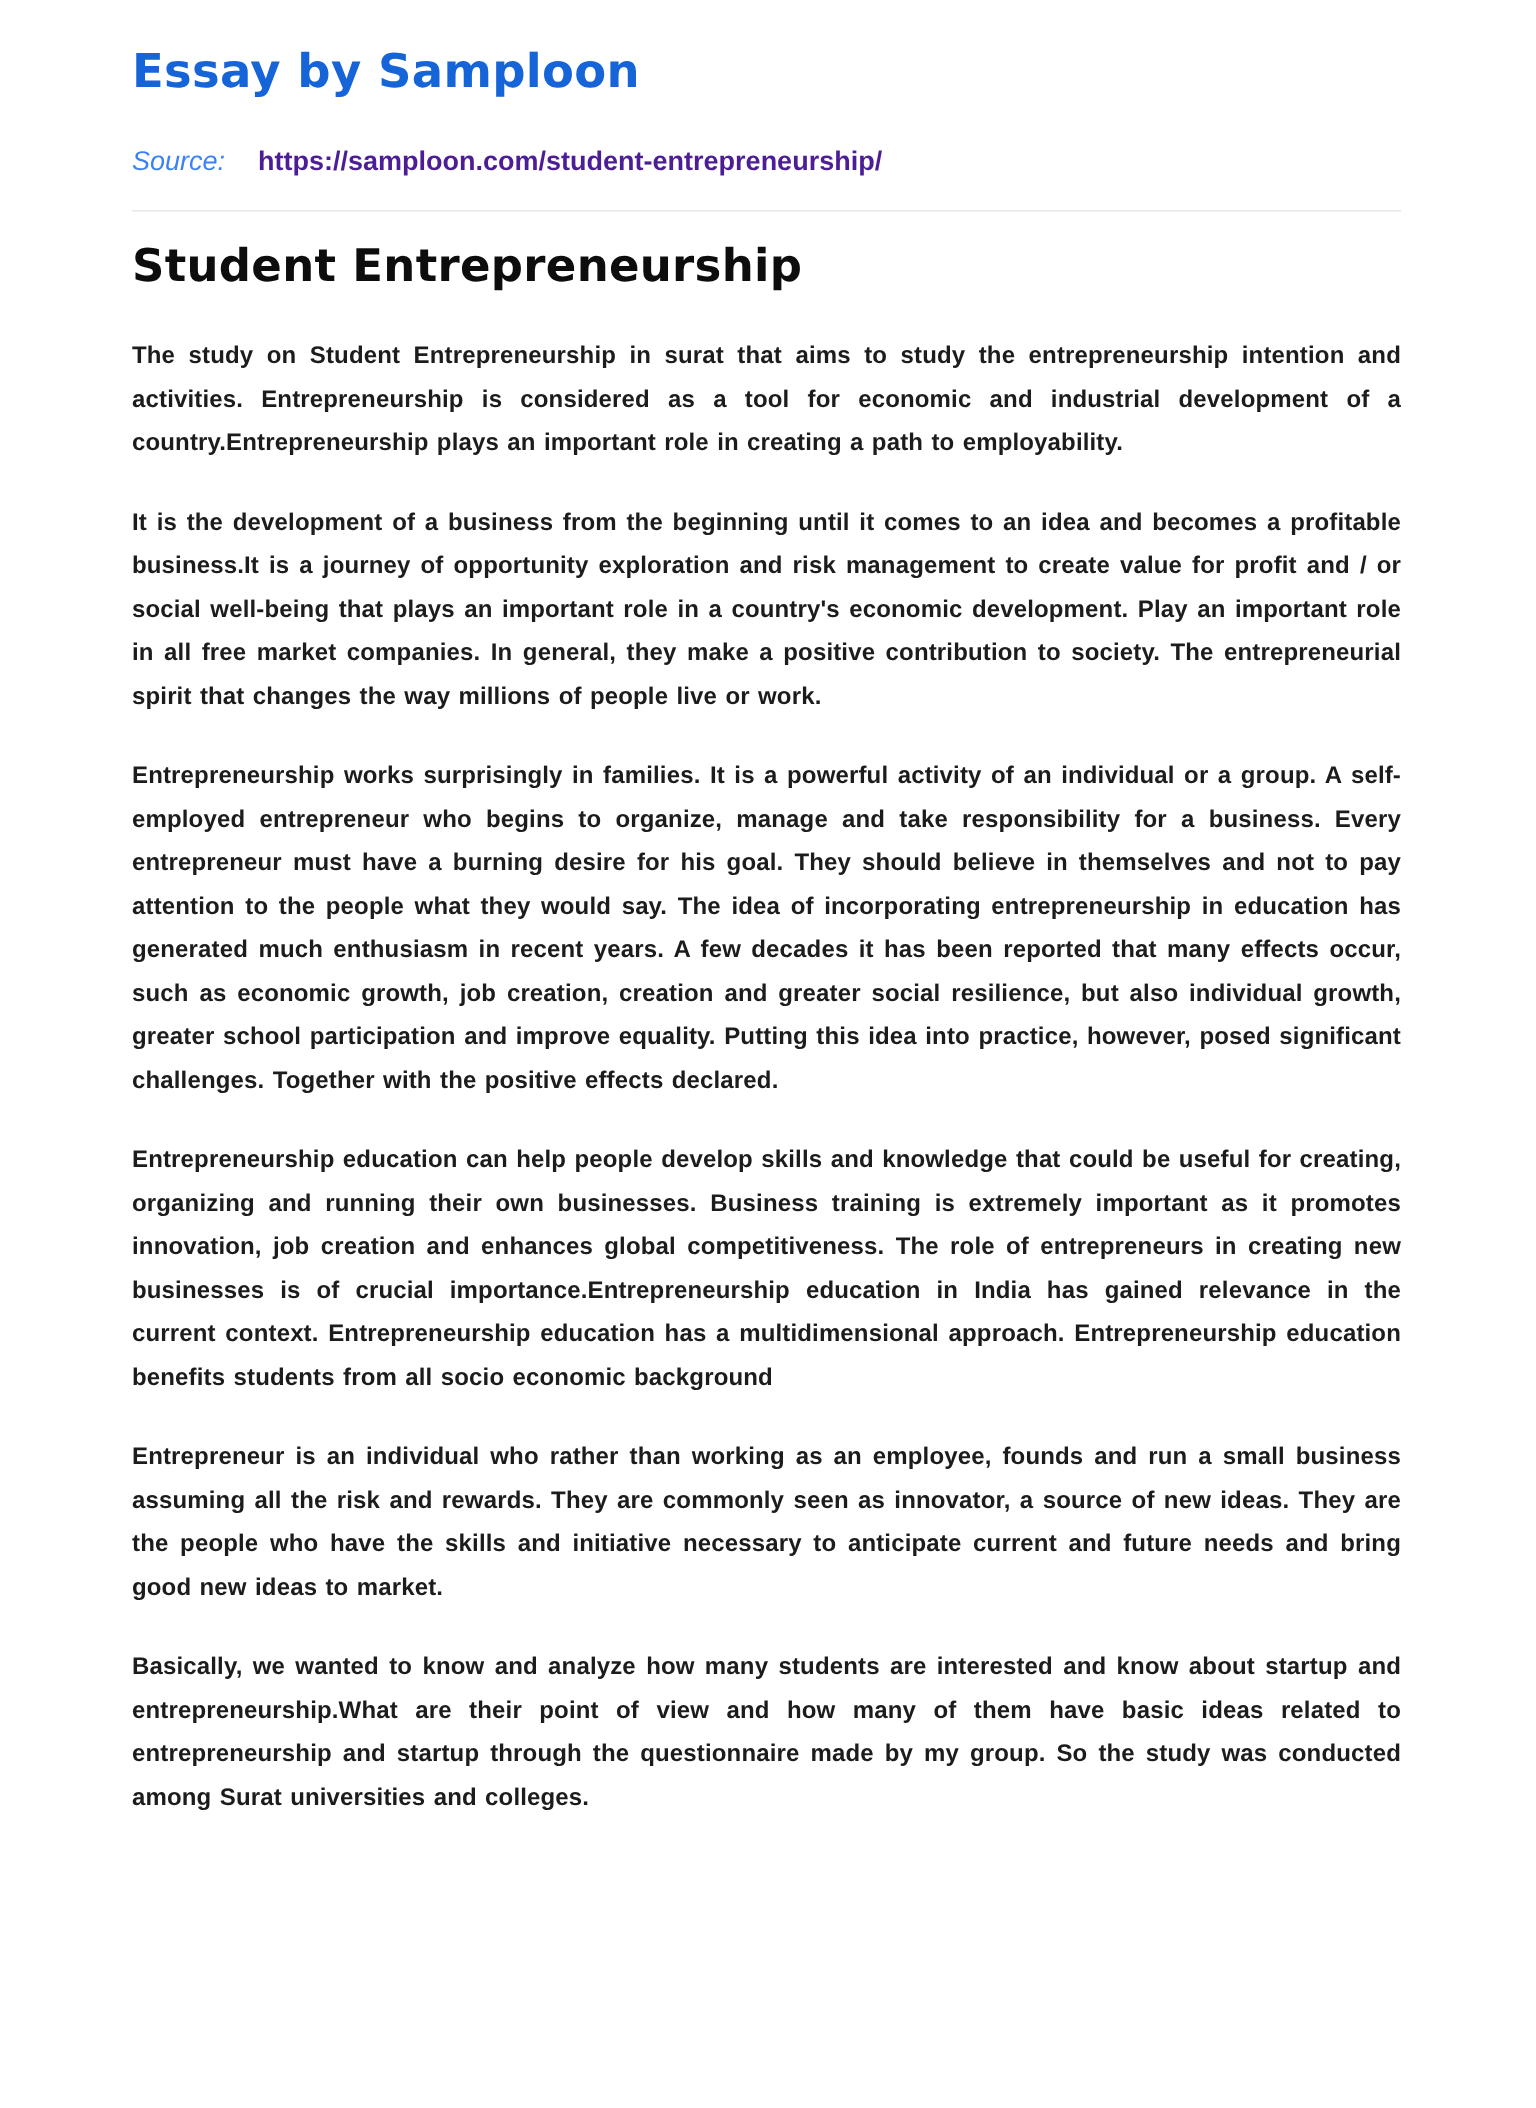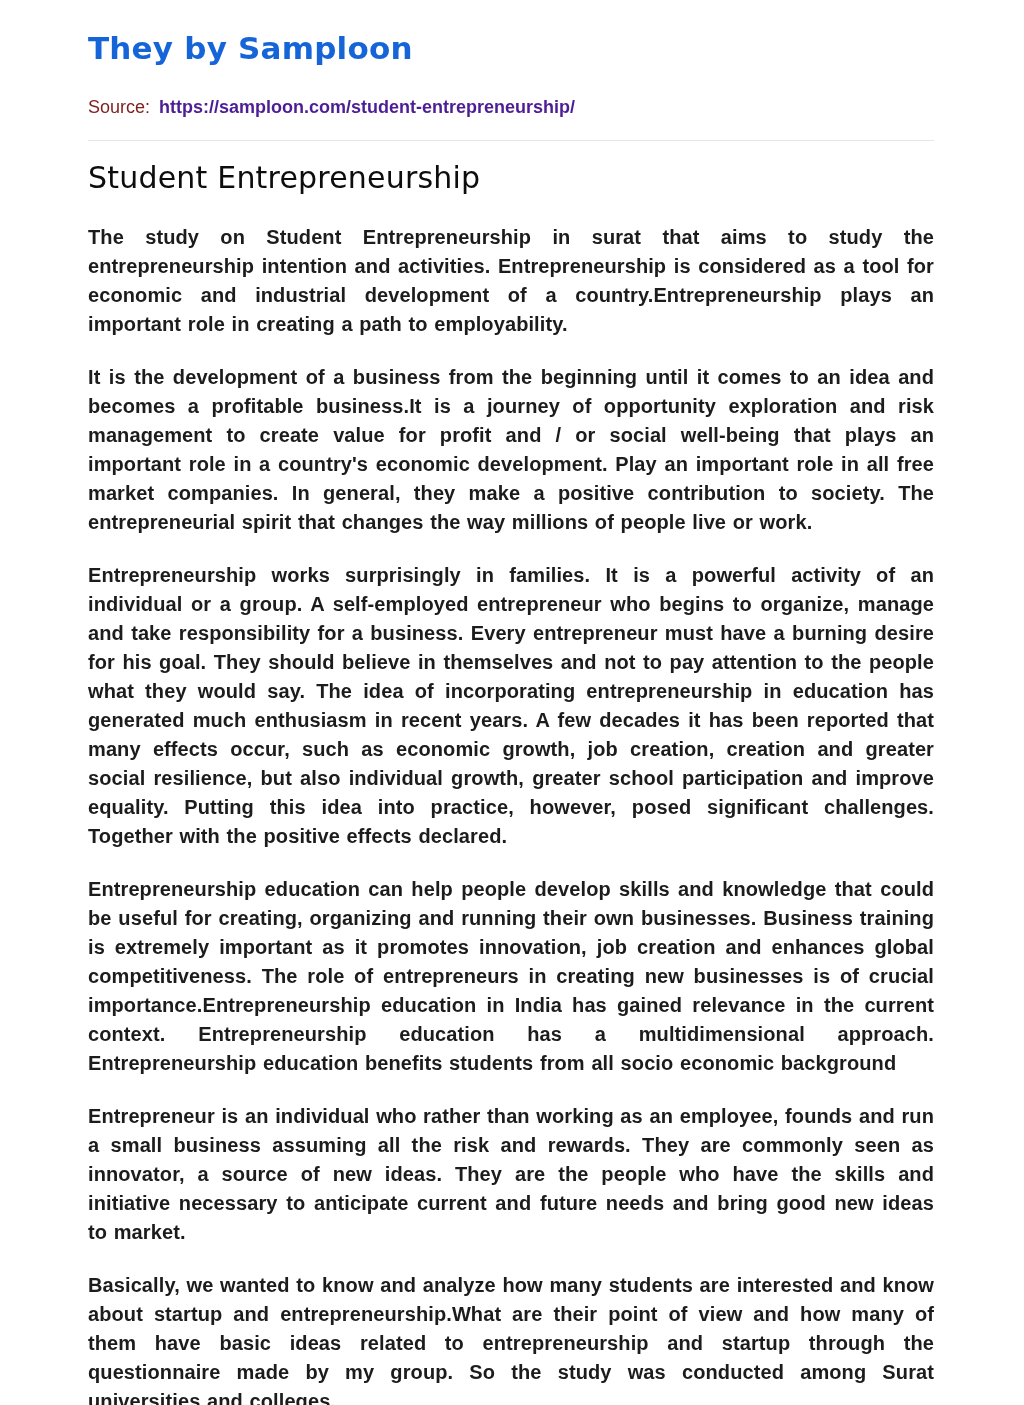--- a/index.html
+++ b/index.html
@@ -29,61 +29,62 @@
     line-height: 40px;
     letter-spacing: 0.2px;
   }
   .source-line {
     font-size: 18px;
     line-height: 24px;
     margin: 0 0 0 0;
     white-space: nowrap;
   }
   .source-label {
-    color: #7f1d1d;
+    color: #3b82f6;
     font-weight: 400;
-    margin-right: 4px;
+    margin-right: 17px;
+    font-style: italic;
   }
   .source-url {
     color: #4c1d95;
     font-weight: 700;
     text-decoration: none;
   }
   .divider {
     border: none;
     border-top: 1px solid #e7e7e7;
     margin: 21px 0 17px 0;
   }
   .title {
     font-family: "DejaVu Sans", sans-serif;
     font-size: 30px;
-    font-weight: 400;
+    font-weight: 700;
     color: #0d0d0d;
     margin: 0 0 25px 0;
     line-height: 40px;
     letter-spacing: 0.2px;
   }
   .para {
-    font-size: 20px;
+    font-size: 16px;
     font-weight: 600;
     color: #1c1c1c;
     line-height: 29px;
     text-align: justify;
     margin: 0 0 24px 0;
     letter-spacing: 0.1px;
     word-spacing: 1px;
   }
   .para:last-child { margin-bottom: 0; }
 </style>
 </head>
 <body>
 
 <div class="page">
 
-  <h1 class="brand">They by Samploon</h1>
+  <h1 class="brand">Essay by Samploon</h1>
 
   <div class="source-line">
     <span class="source-label">Source:</span>
     <a class="source-url" href="#">https://samploon.com/student-entrepreneurship/</a>
   </div>
 
   <hr class="divider">
 
   <h2 class="title">Student Entrepreneurship</h2>
 

